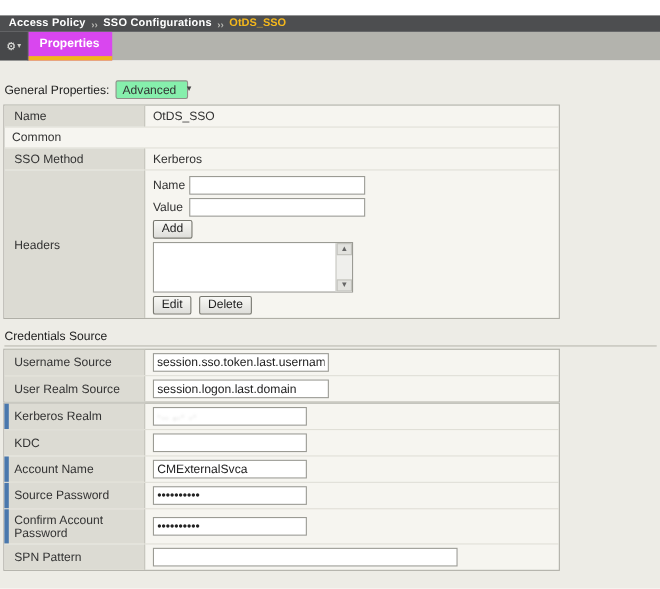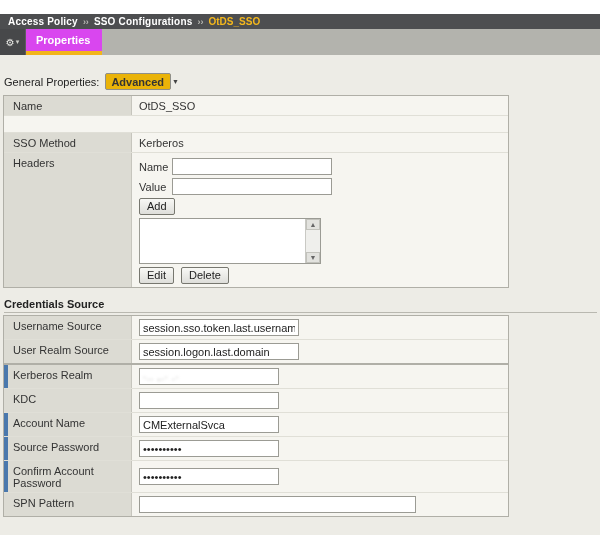--- a/index.html
+++ b/index.html
@@ -25,32 +25,32 @@
     border-bottom:4px solid #f2b51a; cursor:pointer; }
 
   
   .content { background:#edece6; height:491px; padding:18px 3px 0 3px; }
 
   .gp-line { display:flex; align-items:center; margin:0 0 5px 1px; }
   .gp-label { font-weight:normal; color:#222; margin-right:6px; }
 
   
   .sel { display:inline-flex; align-items:center; justify-content:space-between;
-    background:#eab308; border:1px solid #8f8f89; height:17px; padding:0 4px 0 5px;
-    border-radius:2px; cursor:pointer;font-weight:bold; }
+    background:#86efac; border:1px solid #8f8f89; height:17px; padding:0 4px 0 5px;
+    border-radius:2px; cursor:pointer; }
   .sel .arrow { font-size:7px; color:#444; margin-left:8px; }
   .sel-advanced { width:66px; }
 
   
   .ptable { width:506px; border:1px solid #b0afa7; background:#f6f5f0; }
   .prow { display:flex; align-items:stretch; border-bottom:1px solid #e0dfd7; }
   .prow:last-child { border-bottom:none; }
   .cell-label { width:128px; background:#dcdbd3; padding:3px 4px 3px 9px;
     border-right:1px solid #c6c5bd; position:relative; display:flex; align-items:flex-start; }
-  .cell-label.vcenter { }
+  .cell-label.vcenter { align-items:center; }
   .cell-label .lbl { padding-top:1px; color:#333; }
   .reqbar { position:absolute; left:0; top:0; bottom:0; width:4px; background:#4a78ad; }
   .cell-value { flex:1; padding:3px 4px 3px 7px; display:flex; align-items:center; color:#333; }
   .cell-value.block { display:block; }
   .row-h { min-height:17px; }
   .row-h2 { min-height:22px; }
 
   
   .txt { height:17px; border:1px solid #9b9b94; background:#ffffff; font-size:11px;
     padding:0 3px; font-family:"Liberation Sans","DejaVu Sans",sans-serif; color:#222; }
@@ -72,21 +72,21 @@
   .hdr-line .mini-lbl { width:33px; color:#333; }
   .listbox { width:182px; height:46px; background:#ffffff; border:1px solid #9b9b94;
     position:relative; margin:3px 0 3px 0; }
   .vscroll { position:absolute; top:0; right:0; bottom:0; width:15px;
     background:#efefec; border-left:1px solid #c9c9c4; display:flex;
     flex-direction:column; justify-content:space-between; align-items:center; }
   .vscroll .sarrow { font-size:7px; color:#666; line-height:10px; width:100%;
     text-align:center; background:#e2e2de; border:1px solid #c2c2bc; height:11px; }
 
   
-  .section-title { font-weight:bold; color:#222; margin:10px 0 2px 1px;
+  .section-title { font-weight:normal; color:#222; margin:10px 0 2px 1px;
     padding-bottom:2px; border-bottom:1px solid #b9b8b0; width:593px; }
 </style>
 </head>
 <body>
 
 <div class="frame">
 
   <div class="crumb-bar">
     <span class="crumb">Access Policy</span>
     <span class="crumb-sep">››</span>
@@ -118,20 +118,23 @@
     <div class="ptable">
       <div class="prow row-h">
         <div class="cell-label">
             <span class="lbl">Name</span>
           </div>
         <div class="cell-value">
             <span>OtDS_SSO</span>
           </div>
       </div>
       <div class="prow row-h">
+        <div class="cell-value">
+            <span>Common</span>
+          </div>
       </div>
       <div class="prow row-h">
         <div class="cell-label">
             <span class="lbl">SSO Method</span>
           </div>
         <div class="cell-value">
             <span>Kerberos</span>
           </div>
       </div>
       <div class="prow">

